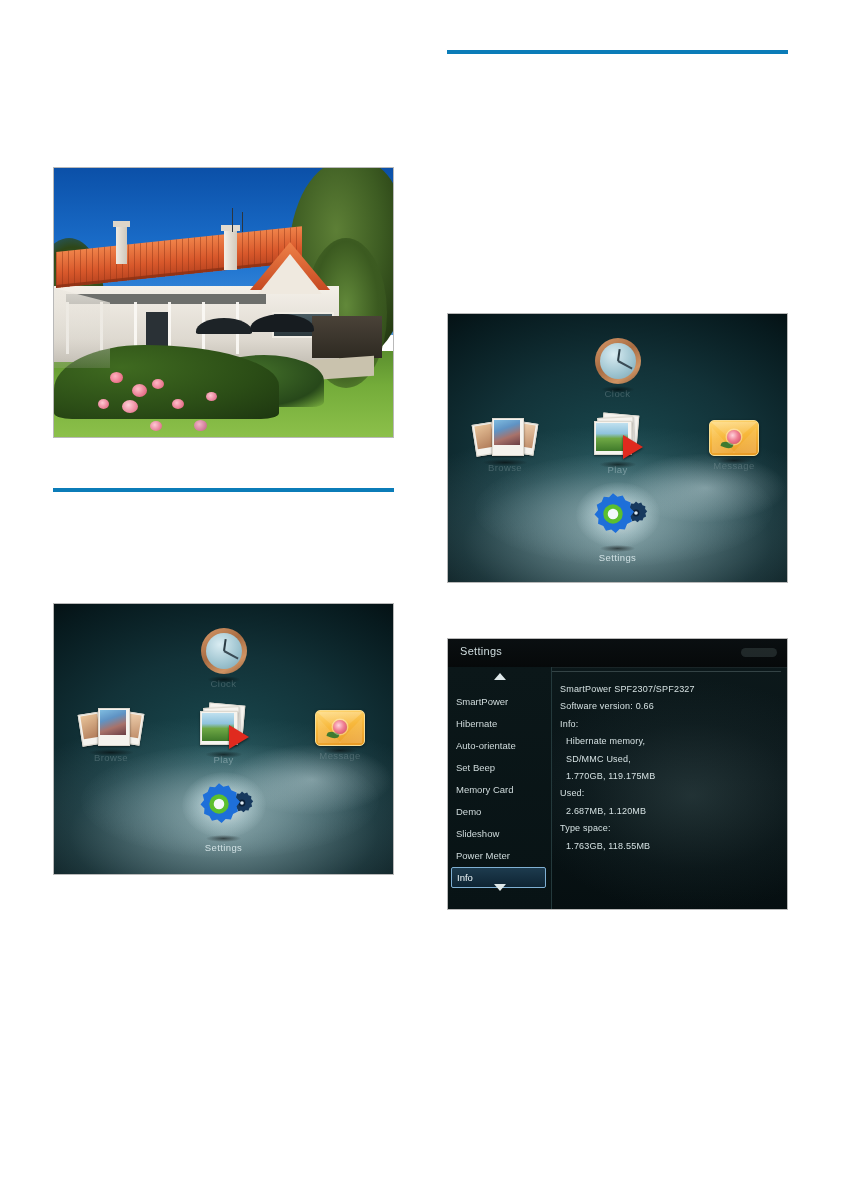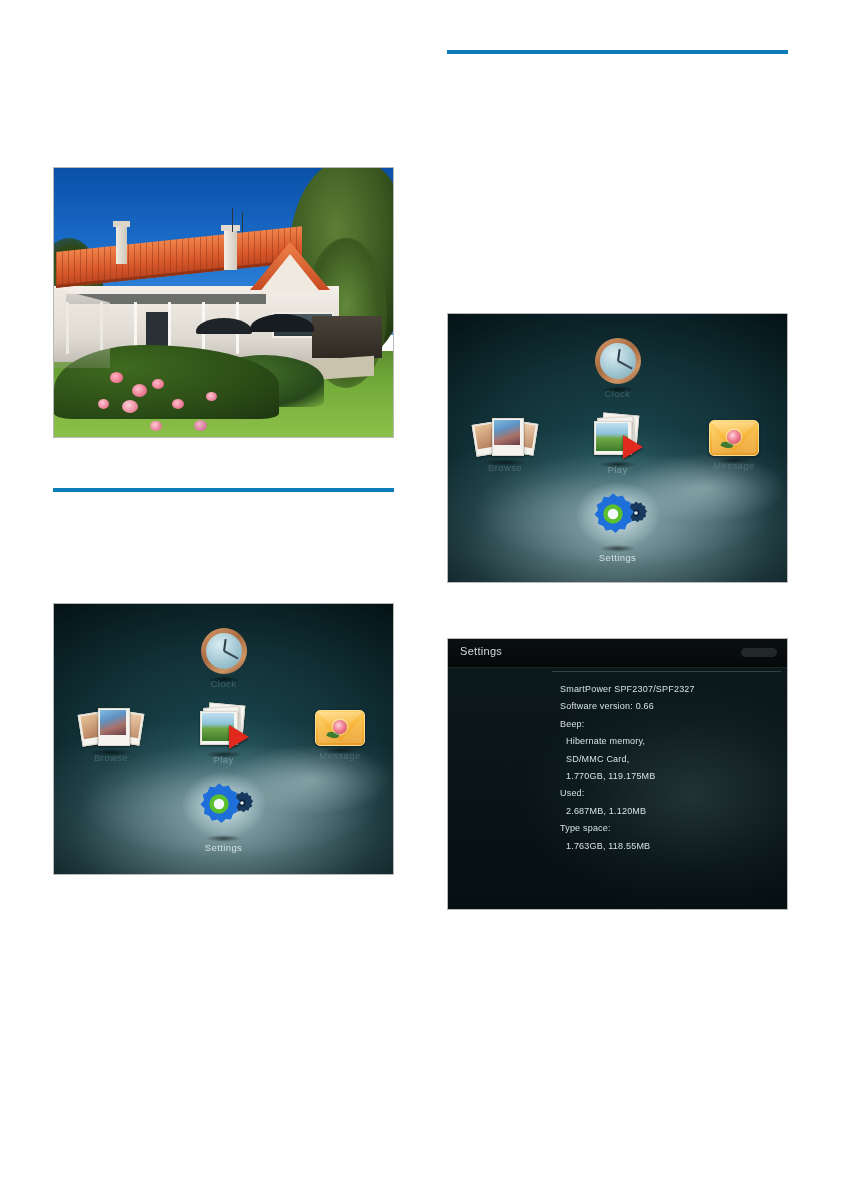--- a/index.html
+++ b/index.html
@@ -571,28 +571,41 @@
 
   <div class="figure" id="figure-settings">
     <div class="st-screen">
       <div class="st-bg"></div>
 
       <div class="st-header">
         <div class="st-title">Settings</div>
         <div class="st-header-nub"></div>
       </div>
 
+      <div class="st-list">
+        <div class="st-arrow-up"></div>
+        <div class="st-item" style="top:24px;">SmartPower</div>
+        <div class="st-item" style="top:46px;">Hibernate</div>
+        <div class="st-item" style="top:68px;">Auto-orientate</div>
+        <div class="st-item" style="top:90px;">Set Beep</div>
+        <div class="st-item" style="top:112px;">Memory Card</div>
+        <div class="st-item" style="top:134px;">Demo</div>
+        <div class="st-item" style="top:156px;">Slideshow</div>
+        <div class="st-item" style="top:178px;">Power Meter</div>
+        <div class="st-item selected" style="top:200px;">Info</div>
+        <div class="st-arrow-down"></div>
+      </div>
 
       <div class="st-detail">
         <div class="st-detail-top"></div>
         <div class="st-line">SmartPower SPF2307/SPF2327</div>
         <div class="st-line">Software version: 0.66</div>
-        <div class="st-line">Beep:</div>
+        <div class="st-line">Info:</div>
         <div class="st-line indent">Hibernate memory,</div>
-        <div class="st-line indent">SD/MMC Card,</div>
+        <div class="st-line indent">SD/MMC Used,</div>
         <div class="st-line indent">1.770GB, 119.175MB</div>
         <div class="st-line">Used:</div>
         <div class="st-line indent">2.687MB, 1.120MB</div>
         <div class="st-line">Type space:</div>
         <div class="st-line indent">1.763GB, 118.55MB</div>
       </div>
     </div>
   </div>
 
 </div>

